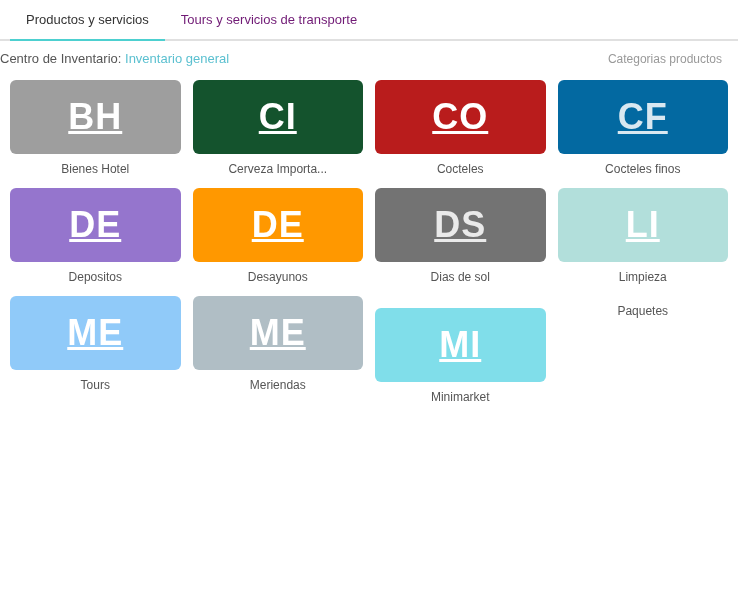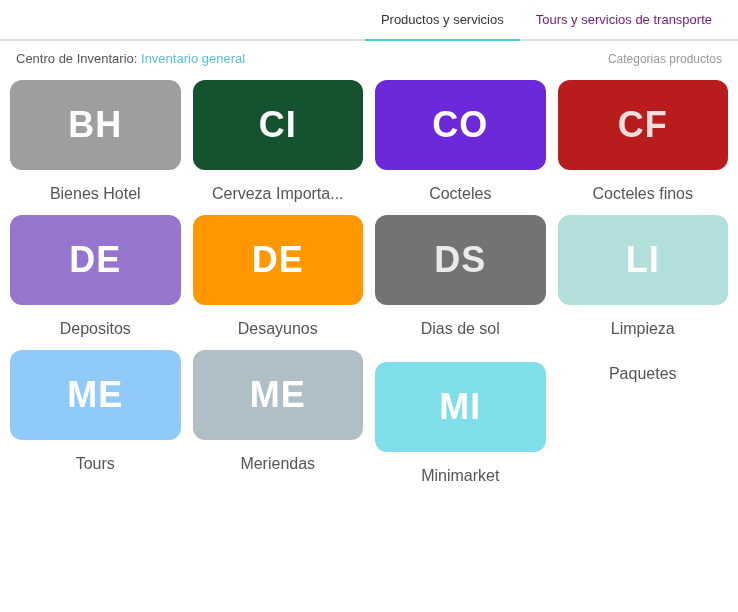--- a/index.html
+++ b/index.html
@@ -11,40 +11,39 @@
       width: 738px;
       height: 612px;
       overflow: hidden;
     }
 
     .tabs {
       display: flex;
       border-bottom: 2px solid #e0e0e0;
       background: #fff;
       padding: 0 10px;
-      justify-content: flex-end;
     }
     .tab {
       padding: 12px 16px;
       cursor: pointer;
       color: #701a75;
       font-size: 13px;
       border-bottom: 2px solid transparent;
       margin-bottom: -2px;
     }
     .tab.active {
       color: #333;
       border-bottom: 2px solid #4dd0d0;
     }
 
     .header-bar {
       display: flex;
       align-items: center;
       justify-content: space-between;
-      padding: 10px 16px 6px 16px;
+      padding: 10px 16px 6px 0;
     }
     .header-left {
       font-size: 13px;
       color: #555;
     }
     .header-left a {
       color: #5bc0d0;
       text-decoration: none;
       font-size: 13px;
     }
@@ -68,34 +67,35 @@
 
     .card {
       display: flex;
       flex-direction: column;
       align-items: center;
       cursor: pointer;
     }
 
     .card-icon {
       width: 100%;
-      height: 90px;
-      border-radius: 12px;
+      height: 74px;
+      border-radius: 6px;
       display: flex;
       align-items: center;
       justify-content: center;
       font-size: 36px;
       font-weight: bold;
       color: #fff;
       letter-spacing: 1px;
+      text-decoration: underline;
     }
 
     .card-label {
-      margin-top: 15px;
-      font-size: 16px;
+      margin-top: 8px;
+      font-size: 12px;
       color: #555;
       text-align: center;
     }
 
     
     .grid-wrapper::-webkit-scrollbar { width: 8px; }
     .grid-wrapper::-webkit-scrollbar-thumb { background: #ccc; border-radius: 4px; }
     .grid-wrapper::-webkit-scrollbar-track { background: #f5f5f5; }
   </style>
 </head>
@@ -118,25 +118,25 @@
   <div class="grid" id="card-grid">
       <div class="card">
         <div class="card-icon" style="background-color: rgb(158, 158, 158);">BH</div>
         <div class="card-label">Bienes Hotel</div>
       </div>
       <div class="card">
         <div class="card-icon" style="background-color: #14532d;">CI</div>
         <div class="card-label">Cerveza Importa...</div>
       </div>
       <div class="card">
-        <div class="card-icon" style="background-color: #6d28d9;">CO</div>
+        <div class="card-icon" style="background-color: #b91c1c;">CO</div>
         <div class="card-label">Cocteles</div>
       </div>
       <div class="card">
-        <div class="card-icon" style="background-color: #b91c1c; color: rgba(255, 255, 255, 0.85);">CF</div>
+        <div class="card-icon" style="background-color: #0369a1; color: rgba(255, 255, 255, 0.85);">CF</div>
         <div class="card-label">Cocteles finos</div>
       </div>
       <div class="card">
         <div class="card-icon" style="background-color: rgb(149, 117, 205);">DE</div>
         <div class="card-label">Depositos</div>
       </div>
       <div class="card">
         <div class="card-icon" style="background-color: rgb(255, 152, 0);">DE</div>
         <div class="card-label">Desayunos</div>
       </div>

